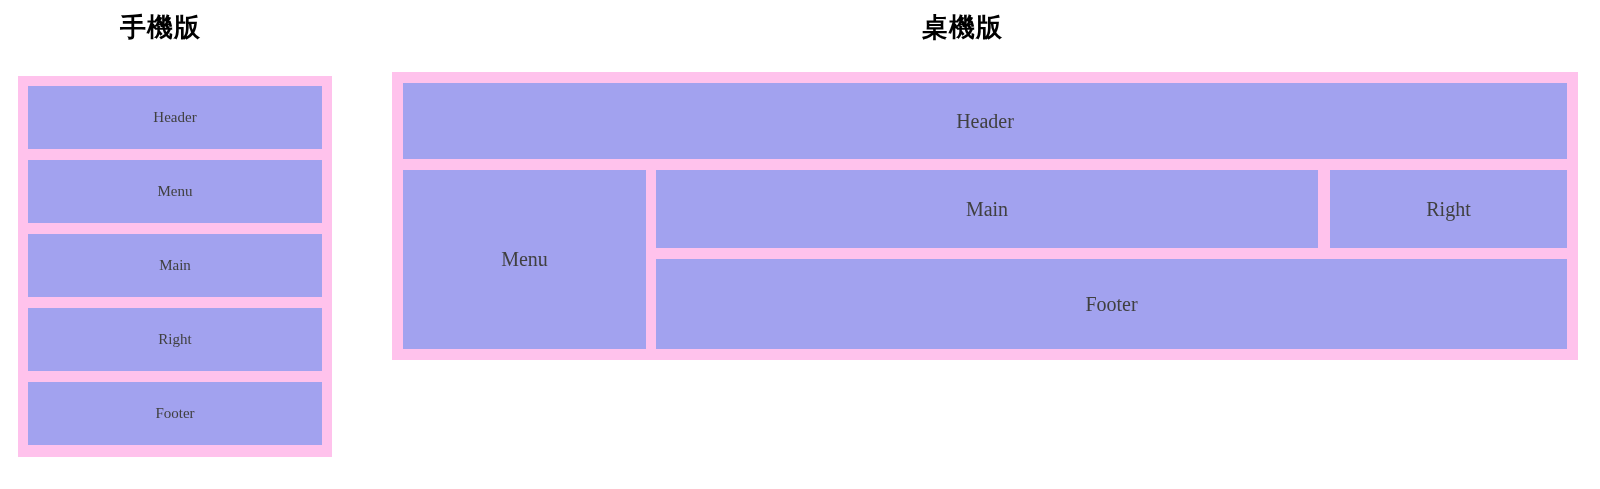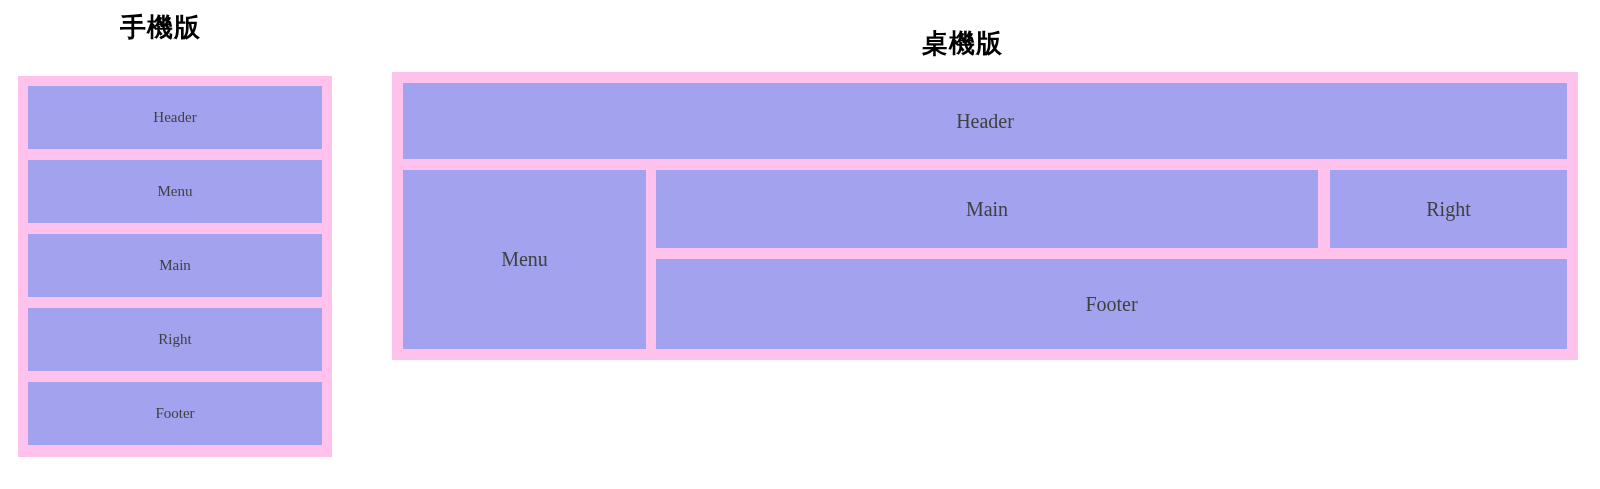--- a/index.html
+++ b/index.html
@@ -21,21 +21,21 @@
   .diagram-title {
     position: absolute;
     font-family: "Liberation Sans", sans-serif;
     font-weight: bold;
     font-size: 26px;
     color: #000000;
     letter-spacing: 1px;
     white-space: nowrap;
   }
   #title-mobile  { left: 120px; top: 10px; }
-  #title-desktop { left: 922px; top: 26px; }
+  #title-desktop { left: 922px; top: 10px; }
 
   
   .frame {
     position: absolute;
     background: var(--pink);
     box-sizing: border-box;
   }
   .cell {
     position: absolute;
     background: var(--purple);

